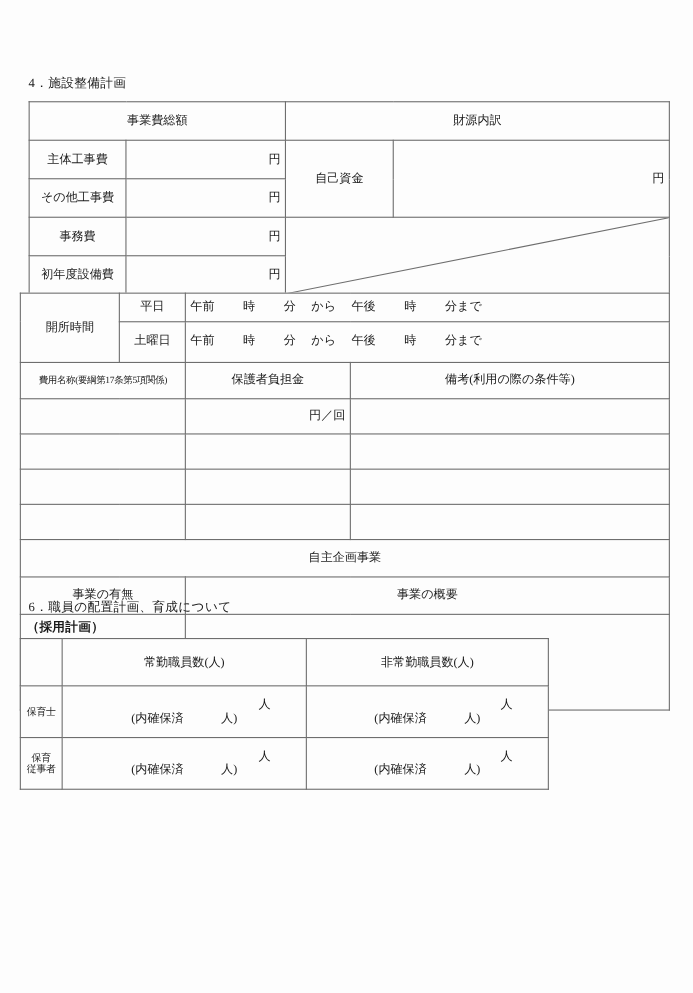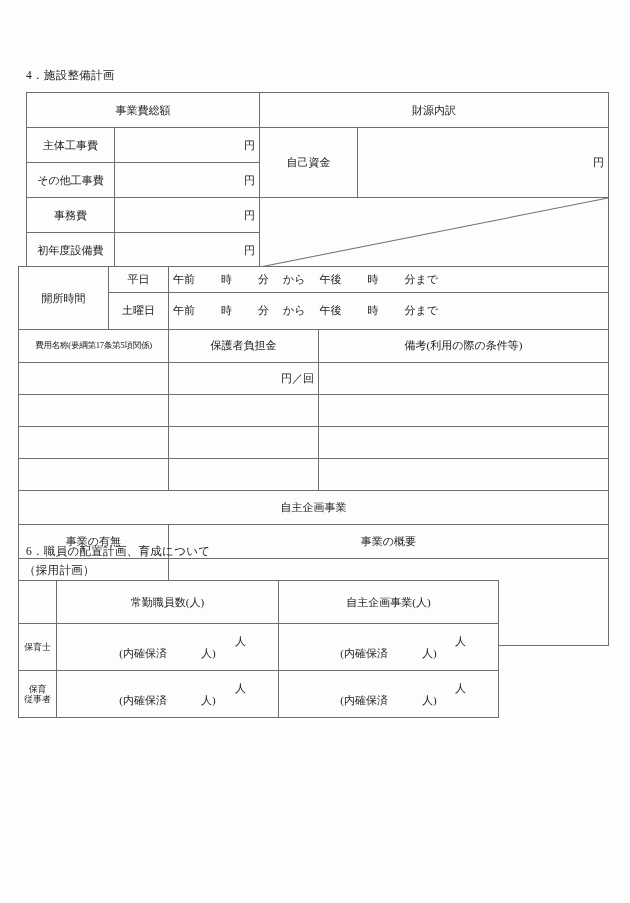--- a/index.html
+++ b/index.html
@@ -30,20 +30,21 @@
     font-size: 11.5px;
     letter-spacing: 0.3px;
     white-space: nowrap;
     color: #1a1a1a;
   }
   .sub-heading {
     position: absolute;
     font-size: 11.5px;
     letter-spacing: 0.3px;
     white-space: nowrap;
+    font-weight: bold;
   }
 
   
   table.form {
     position: absolute;
     border-collapse: collapse;
     table-layout: fixed;
     font-size: 11px;
     color: #1a1a1a;
     background: #fdfdfd;
@@ -311,21 +312,21 @@
   <table class="form" style="left:18px; top:580px; width:480px;">
     <colgroup>
       <col style="width:38px;">
       <col style="width:222px;">
       <col style="width:220px;">
     </colgroup>
     <tbody>
       <tr>
         <td class="c" style="height:30px;"></td>
         <td class="c">常勤職員数(人)</td>
-        <td class="c">自主企画事業(人)</td>
+        <td class="c">非常勤職員数(人)</td>
       </tr>
 
       <tr>
         <td class="c small" style="height:34px;">保育士</td>
         <td>
           <div class="staff-cell">
             <div class="staff-line1">人</div>
             <div class="staff-line2">
               <span>(内確保済</span>
               <span class="mid-gap"></span>

